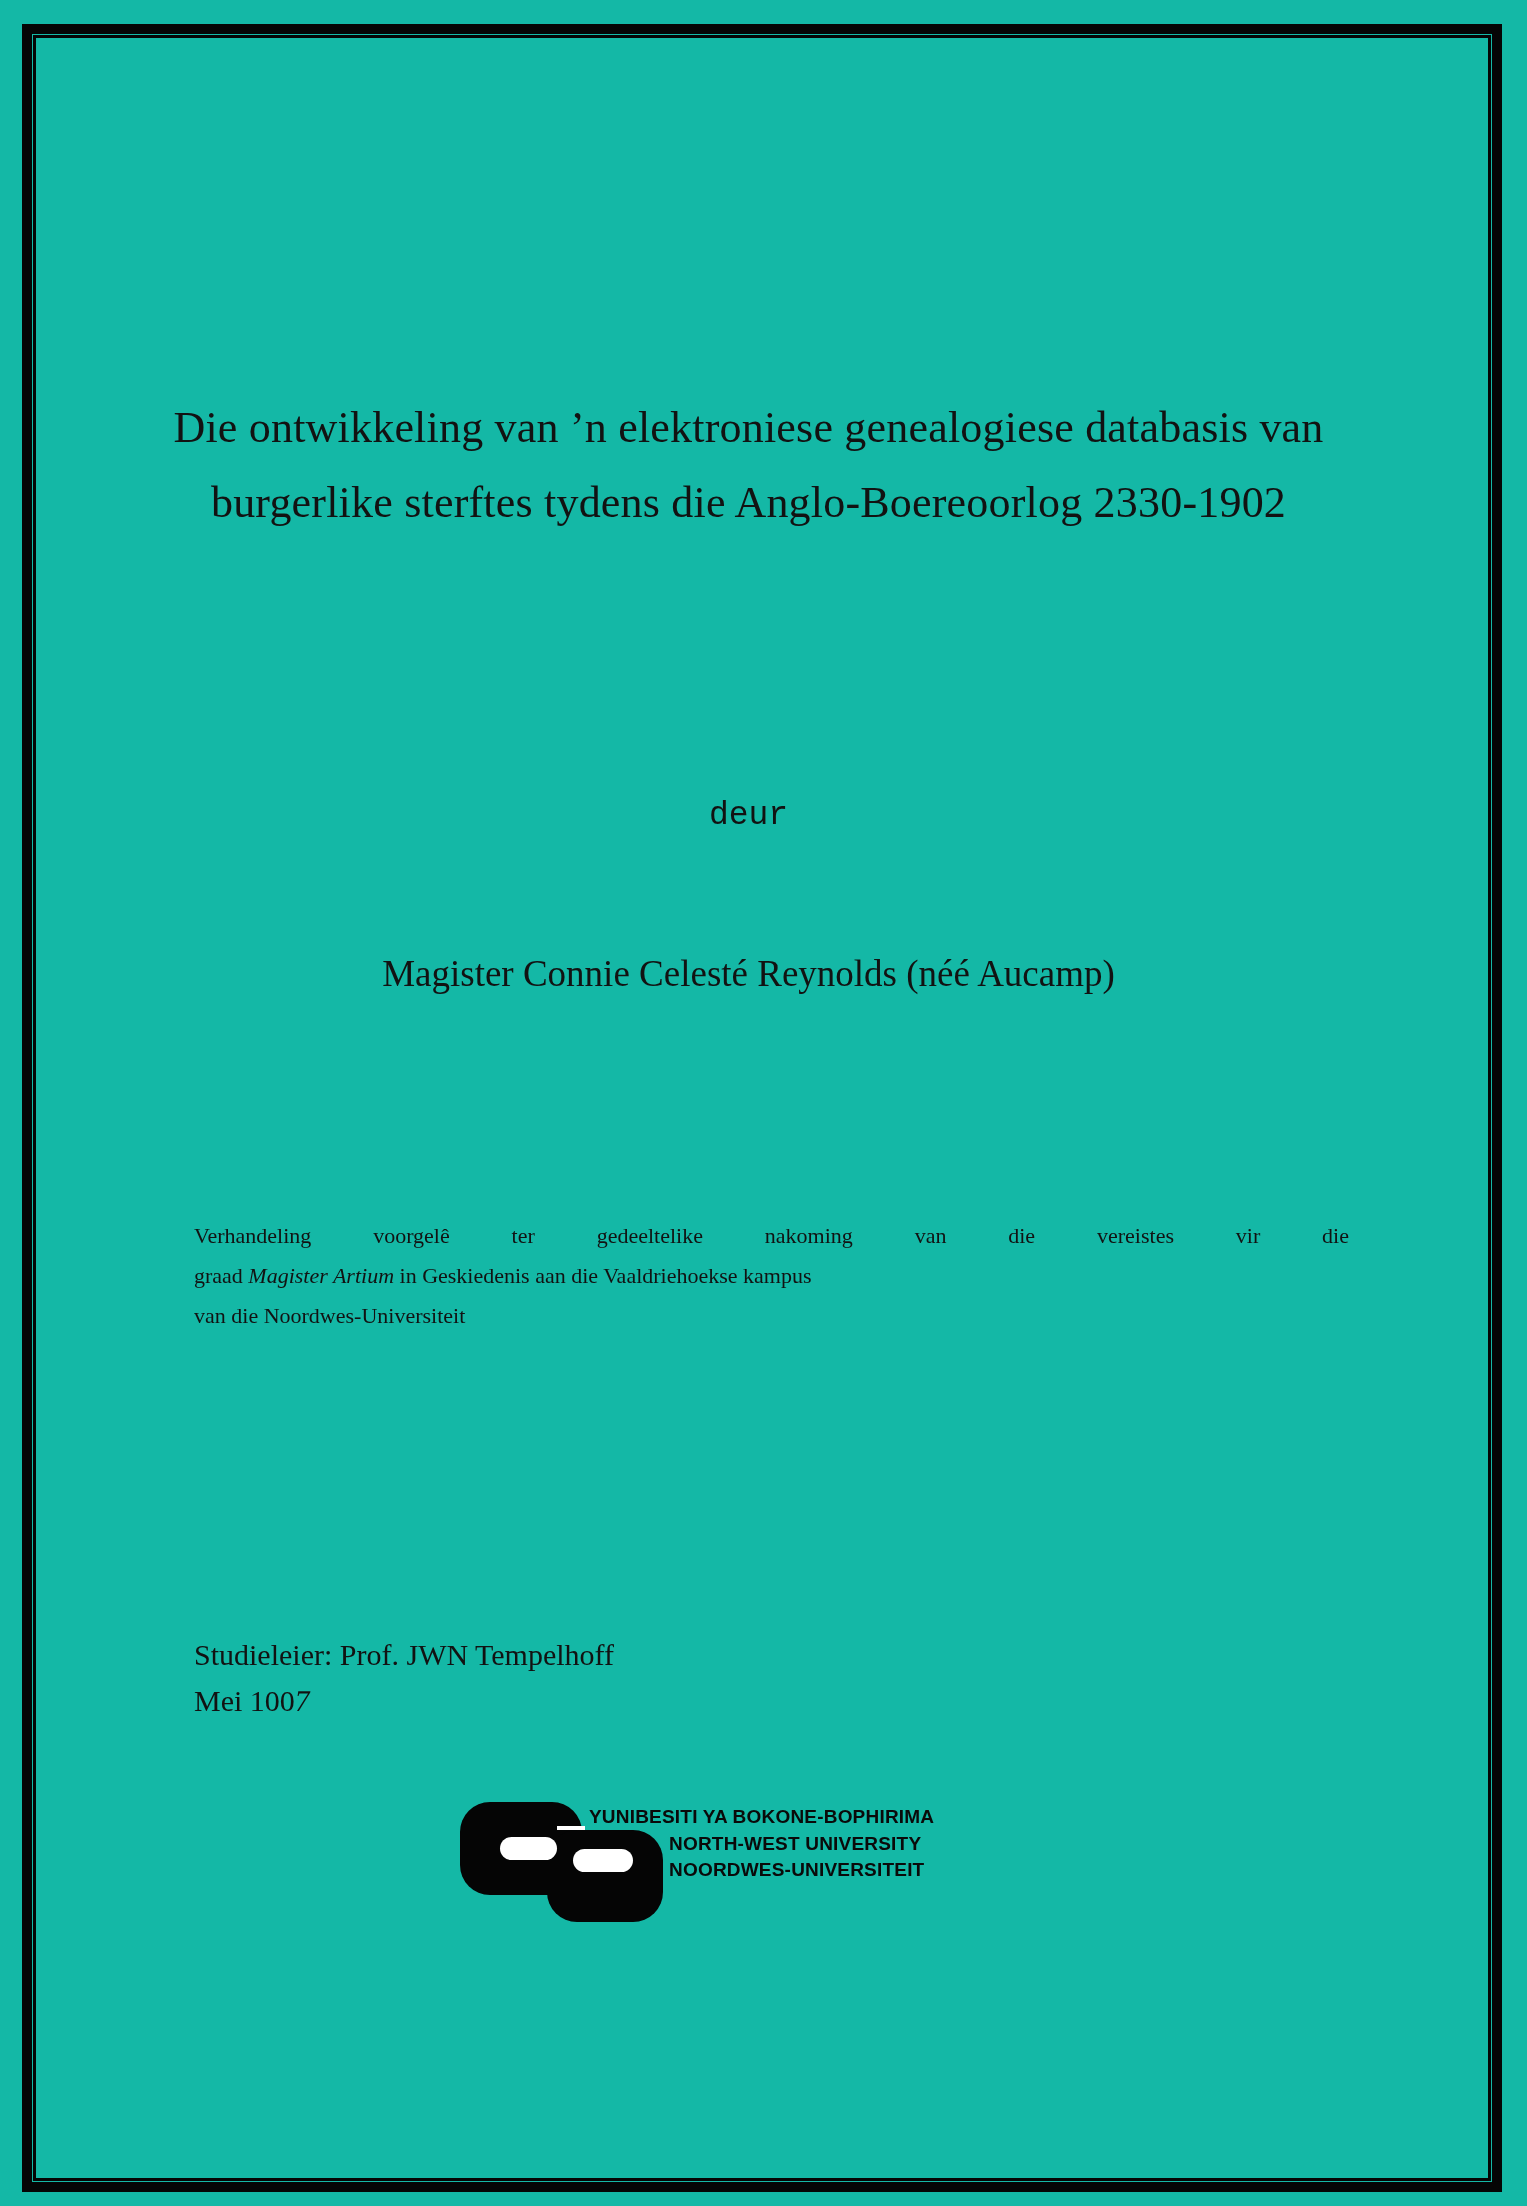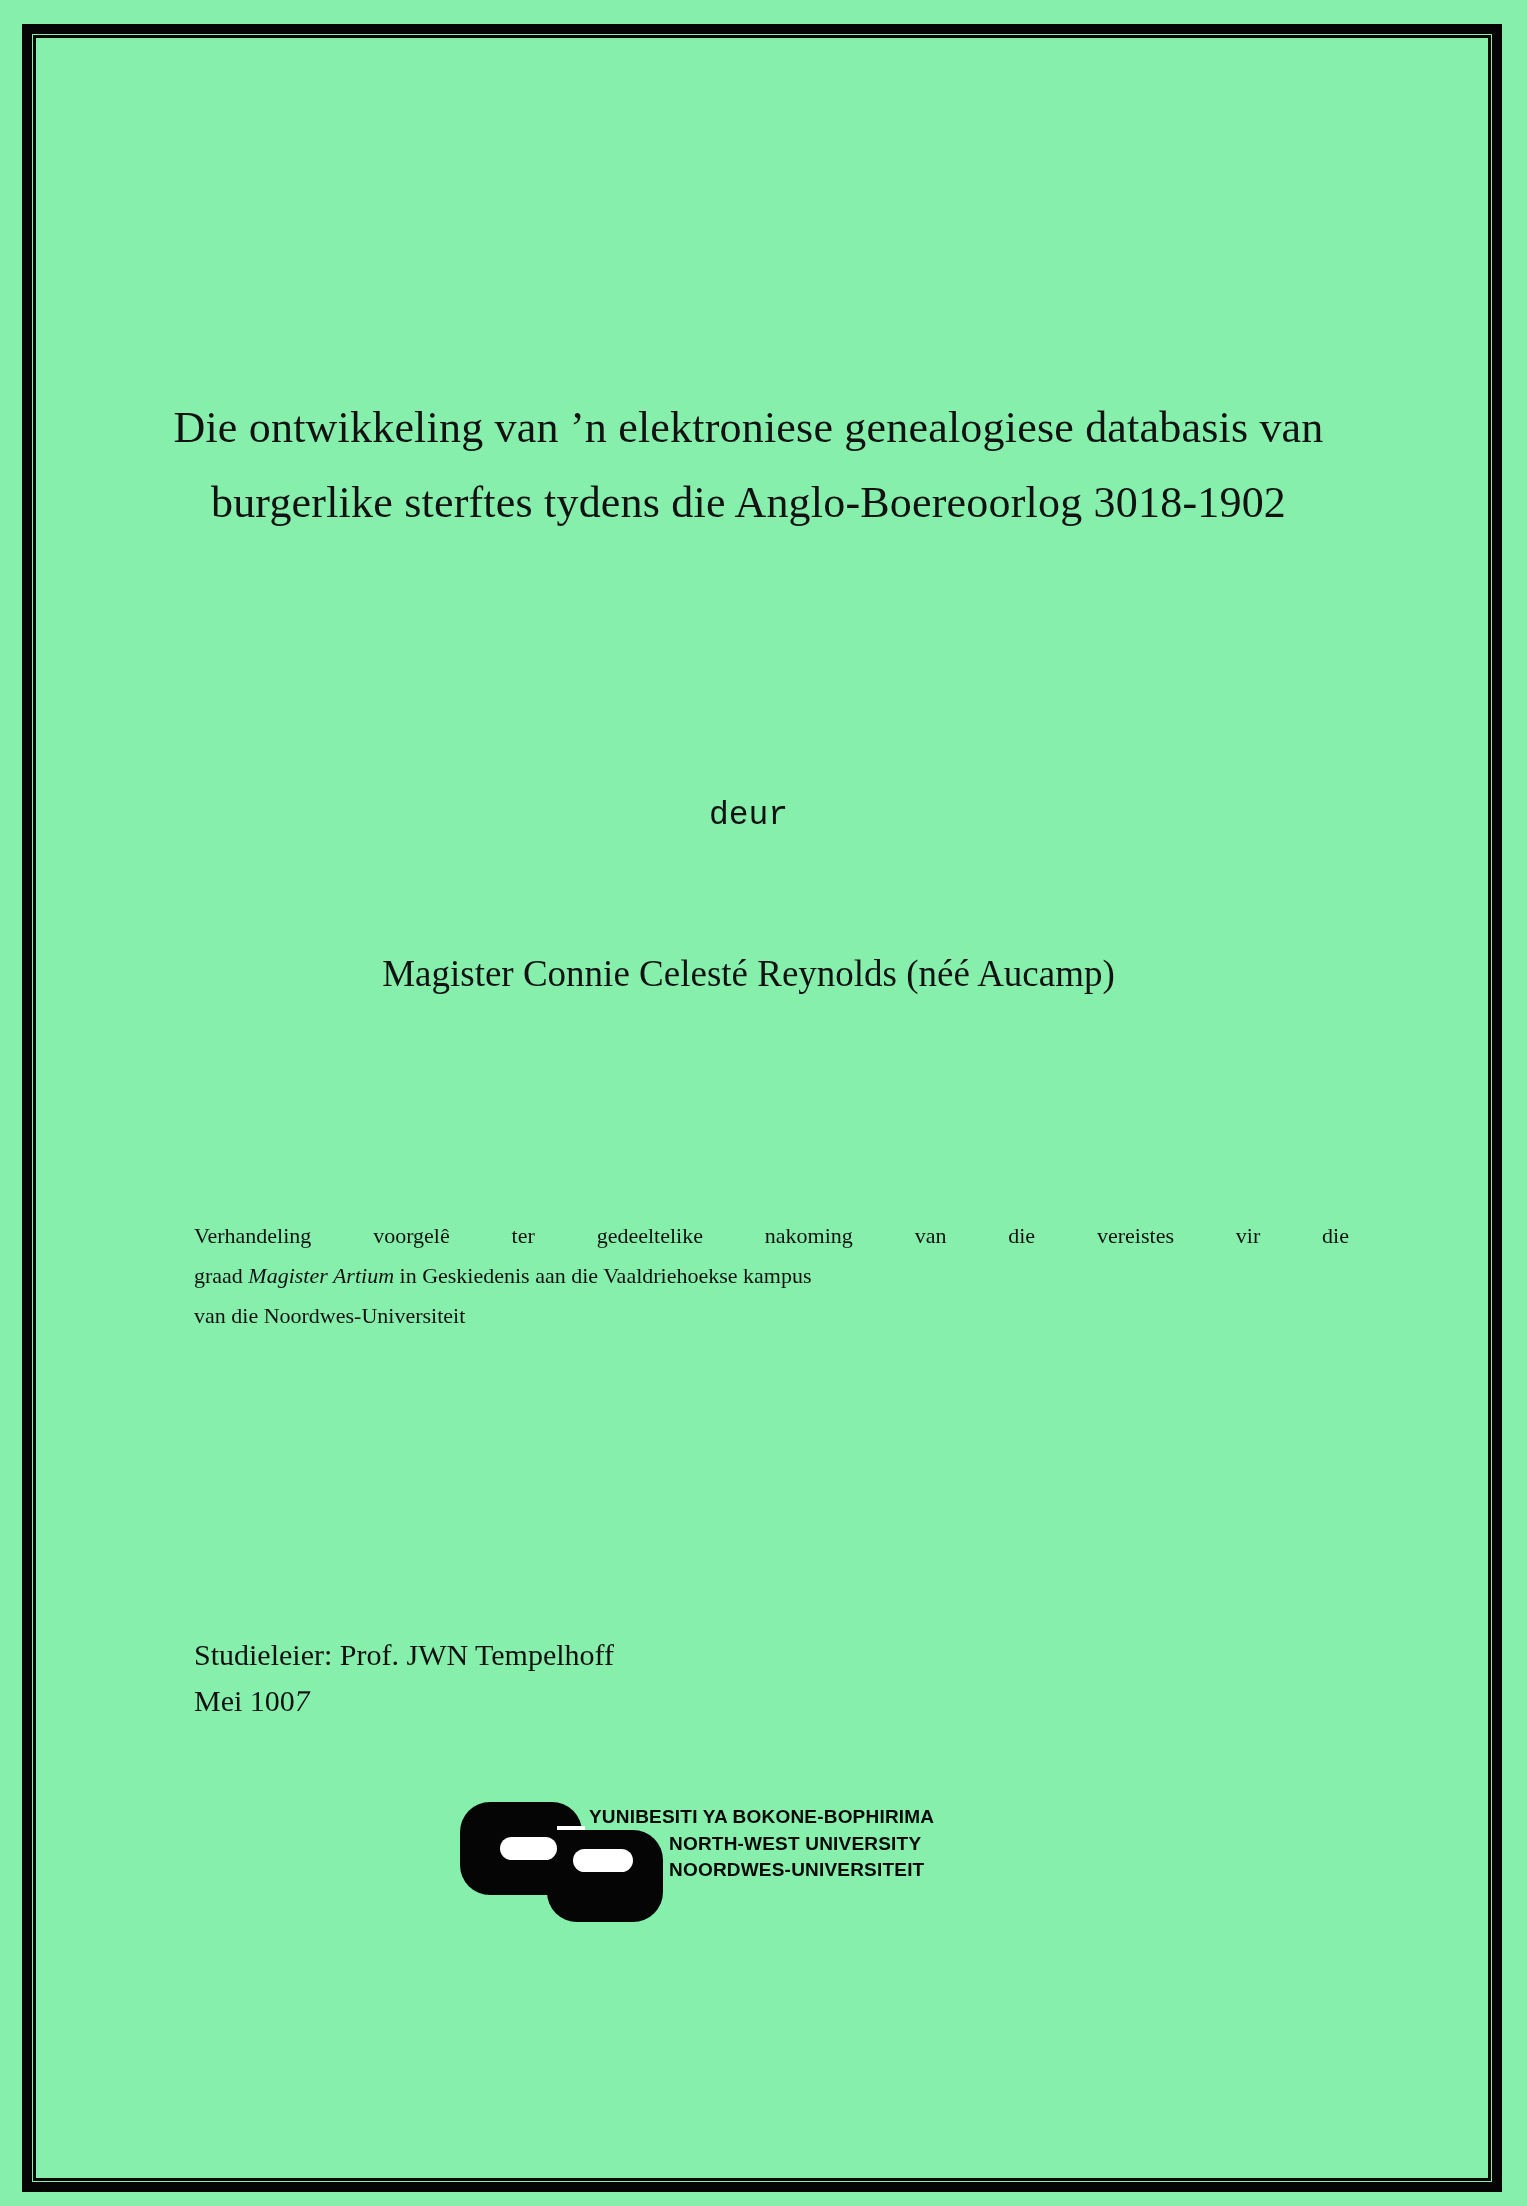--- a/index.html
+++ b/index.html
@@ -4,21 +4,21 @@
 <style>
   html, body {
     margin: 0;
     padding: 0;
     background: #e8e8e8;
   }
   .page {
     position: relative;
     width: 1527px;
     height: 2206px;
-    background: #86efac;
+    background: #14b8a6;
     font-family: "Liberation Serif", "DejaVu Serif", serif;
     color: #121212;
     overflow: hidden;
   }
   
   .frame-outer {
     position: absolute;
     left: 22px;
     top: 24px;
     width: 1480px;
@@ -123,21 +123,21 @@
 <div class="page">
 
   <div class="frame-outer">
     <div class="frame-inner"></div>
   </div>
 
   <div class="content">
 
     <div class="thesis-title">
       <div>Die ontwikkeling van ’n elektroniese genealogiese databasis van</div>
-      <div>burgerlike sterftes tydens die Anglo-Boereoorlog 3018-1902</div>
+      <div>burgerlike sterftes tydens die Anglo-Boereoorlog 2330-1902</div>
     </div>
 
     <div class="byline-label">deur</div>
 
     <div class="author-name">Magister Connie Celesté Reynolds (néé Aucamp)</div>
 
     <div class="submission">
       <div class="justified">Verhandeling voorgelê ter gedeeltelike nakoming van die vereistes vir die</div>
       <div><span>graad </span><span class="italic">Magister Artium</span><span> in Geskiedenis aan die Vaaldriehoekse kampus</span></div>
       <div>van die Noordwes-Universiteit</div>

